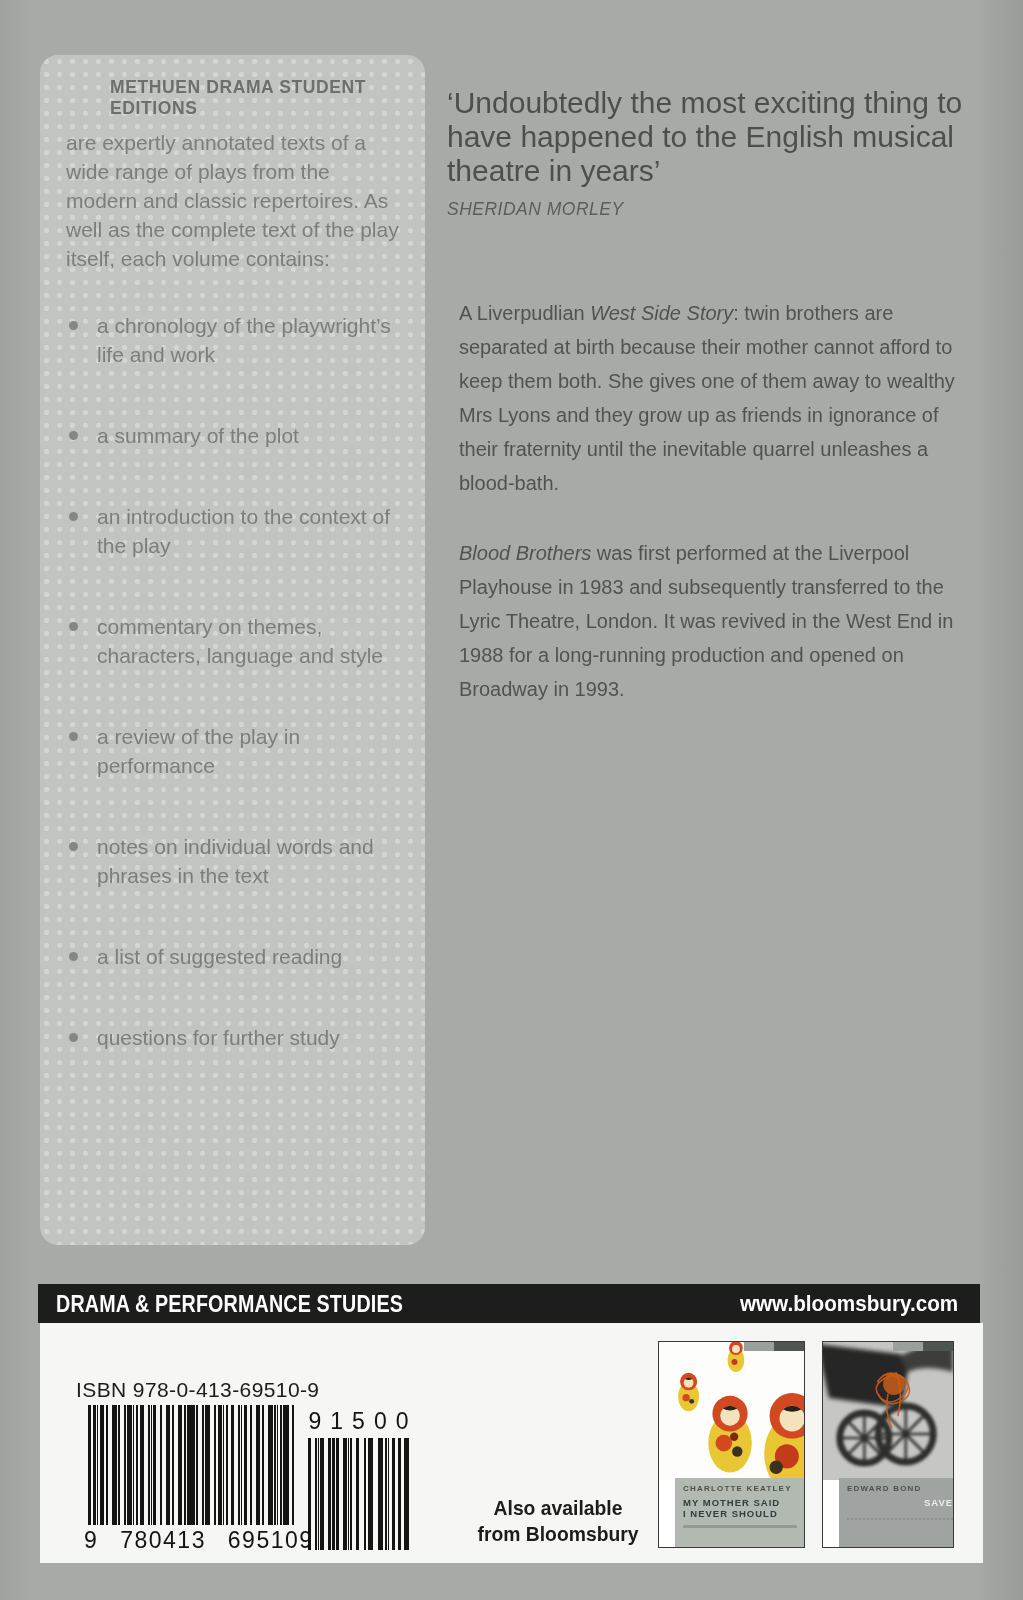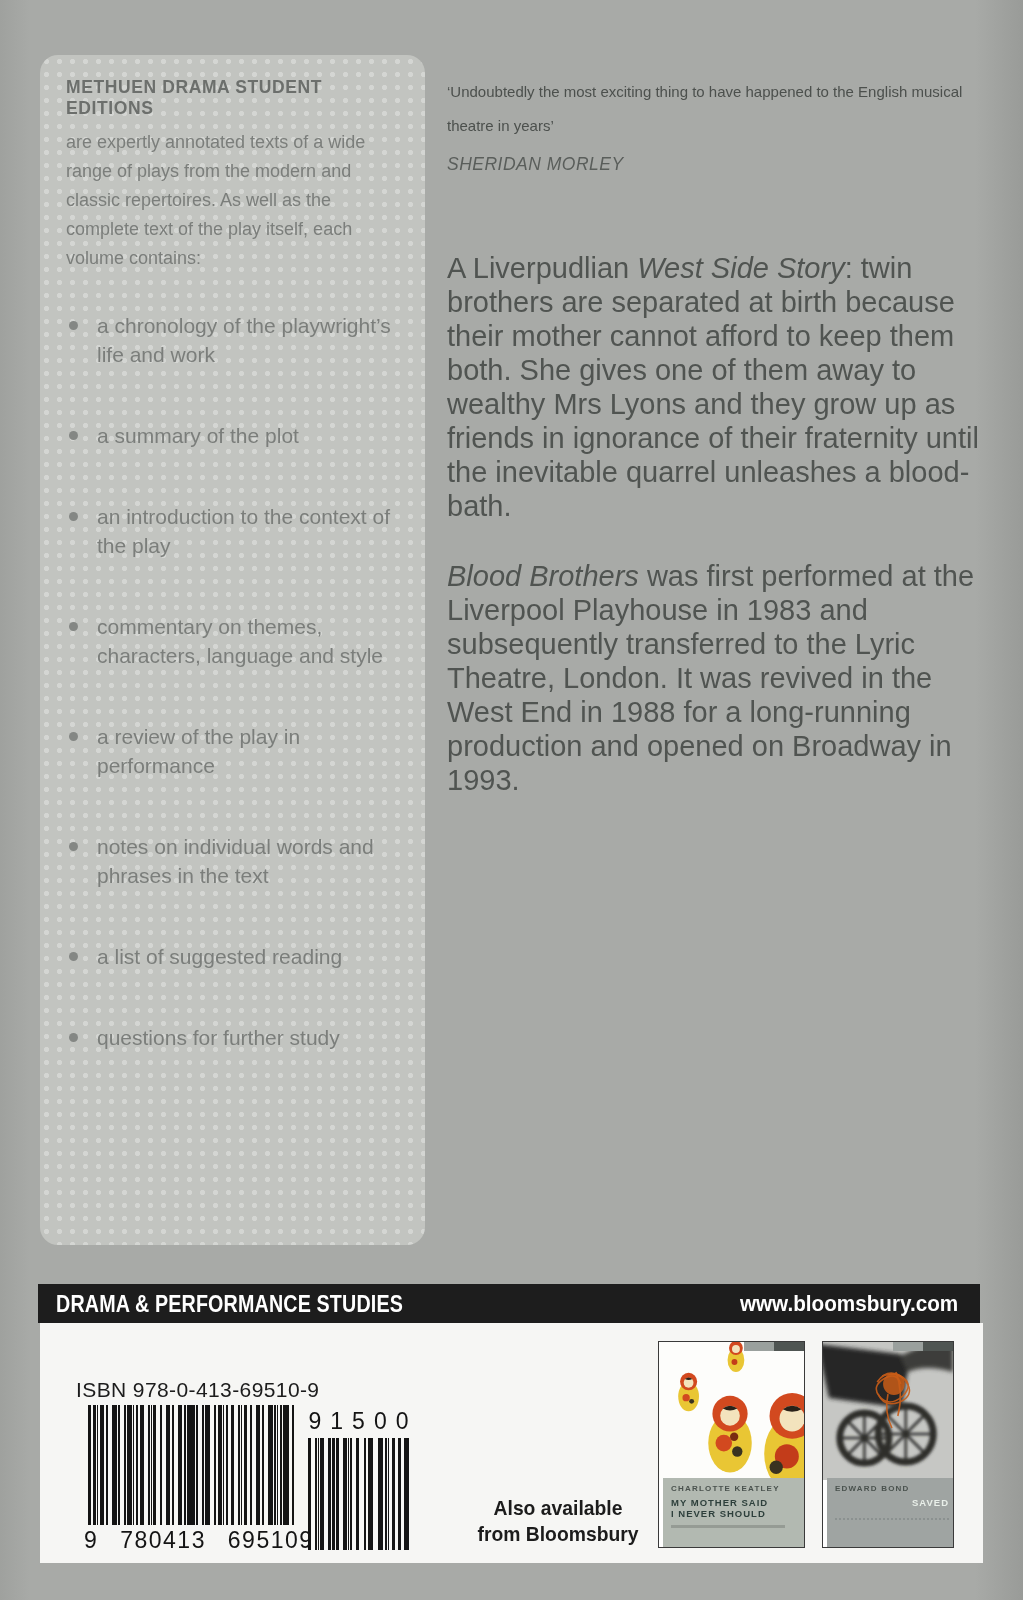--- a/index.html
+++ b/index.html
@@ -18,48 +18,48 @@
     position:absolute;left:40px;top:55px;width:385px;height:1190px;
     background-color:#c2c4c0;
     background-image:radial-gradient(circle,rgba(255,255,255,0.30) 2.2px,rgba(255,255,255,0) 3px);
     background-size:13px 13px;
     border-radius:18px;
     box-sizing:border-box;
     padding:22px 26px 0 26px;
   }
   .panel-title{
     font-size:17.5px;font-weight:bold;letter-spacing:0.6px;
-    color:#6c6f6c;margin-bottom:9px;
+    color:#6c6f6c;margin-bottom:9px;margin-left:44px;
   }
   .panel-intro{
-    font-size:18px;line-height:29px;color:#7b7e7b;
+    font-size:21px;line-height:29px;color:#7b7e7b;
   }
   .panel-bullets{
     list-style:none;margin:38px 0 0 0;padding:0;
   }
   .panel-bullets li{
     position:relative;padding-left:31px;margin-bottom:52px;
     font-size:21px;line-height:29px;color:#7b7e7b;
   }
   .panel-bullets li .dot{
     position:absolute;left:3px;top:10px;width:9px;height:9px;border-radius:50%;
     background:#84878420;background-color:#848784;
   }
   
   .right-col{
     position:absolute;left:447px;top:75px;width:545px;
   }
   .quote{
-    font-size:15px;line-height:34px;color:#4c504d;
+    font-size:30px;line-height:34px;color:#4c504d;margin-top:11px;
   }
   .quote-attrib{
     margin-top:11px;font-size:17.5px;font-style:italic;color:#5a5e5b;letter-spacing:0.5px;
   }
   .blurb{
-    font-size:29px;line-height:34px;color:#50544ف1;color:#505451;margin:0;
+    font-size:20px;line-height:34px;color:#50544ف1;color:#505451;margin:12px;
   }
   .blurb.p1{margin-top:76px;}
   .blurb.p2{margin-top:36px;}
   .blurb i{font-style:italic;}
   
   .black-bar{
     position:absolute;left:38px;top:1284px;width:942px;height:39px;
     background:#1d1d1d;
     display:flex;align-items:center;justify-content:space-between;
     box-sizing:border-box;padding:0 22px 0 18px;
@@ -123,21 +123,21 @@
     border:1px solid #3a3a3a;box-sizing:border-box;overflow:hidden;
   }
   .mini-left{left:618px;width:147px;}
   .mini-right{left:782px;width:132px;}
   .mini .art{position:absolute;left:0;top:0;width:100%;height:138px;}
   .mini .series-strip{position:absolute;right:0;top:0;height:9px;display:flex;}
   .mini .series-strip i{display:block;height:9px;}
   .mini .series-strip .s1{width:30px;background:#9aa09d;}
   .mini .series-strip .s2{width:30px;background:#4f5552;}
   .mini .band{
-    position:absolute;left:4px;bottom:0;width:100%;height:69px;box-sizing:border-box;
+    position:absolute;left:16px;bottom:0;width:100%;height:69px;box-sizing:border-box;
     padding:6px 8px 0 8px;
   }
   .mini-left .band{background:#b2b9b1;}
   .mini-right .band{background:#9fa4a2;}
   .m-author{font-size:8px;letter-spacing:1.2px;color:#4a524e;font-weight:bold;}
   .m-title{margin-top:4px;font-size:9.5px;line-height:11px;letter-spacing:1px;font-weight:bold;color:#2e403c;}
   .mini-right .m-title{color:#e9efe9;text-align:right;}
   .micro-line{height:3px;background:#8d948d;opacity:0.8;margin-top:6px;width:88%;}
   .dotted-row{margin-top:10px;border-top:2px dotted #8b9190;width:100%;}
   .pram-photo{background:#c6c7c4;}

